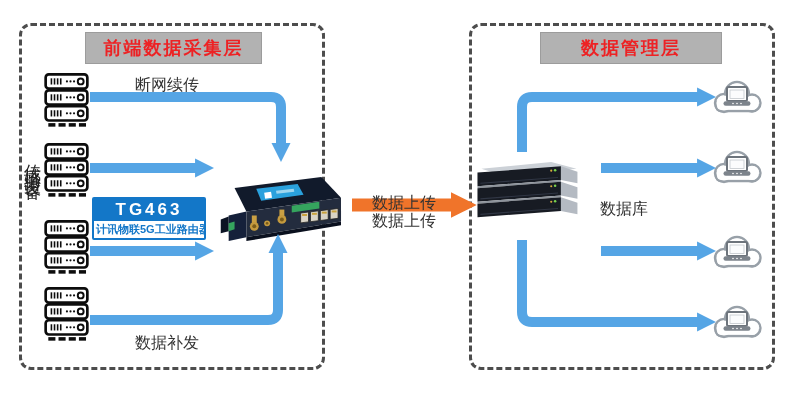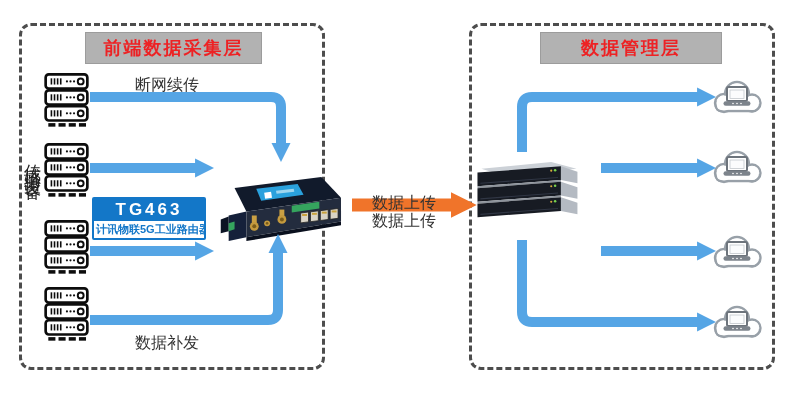--- a/index.html
+++ b/index.html
@@ -220,20 +220,21 @@
       <div class="tg-top">TG463</div>
       <div class="tg-bottom">计讯物联5G工业路由器</div>
     </div>
   </div>
 
   <div class="panel panel-right">
     <div class="banner banner-right">
       <span>数据管理层</span>
     </div>
 
+    <div class="flow-label" style="left:92px; top:173px; width:120px;">数据库</div>
 
     <svg class="icon-abs" style="left:-5px; top:134px;" width="118" height="66">
         <use href="#sym-rack"></use>
       </svg>
 
     <svg class="cloud-abs" style="left:236px; top:50px;" width="58" height="42">
         <use href="#sym-cloud"></use>
       </svg>
     <svg class="cloud-abs" style="left:236px; top:120px;" width="58" height="42">
         <use href="#sym-cloud"></use>

